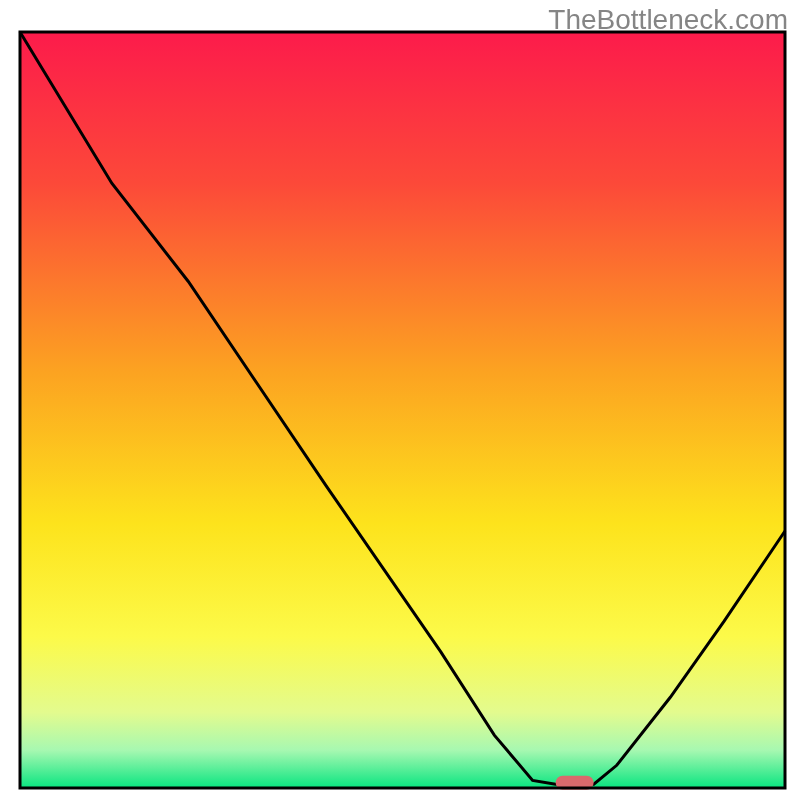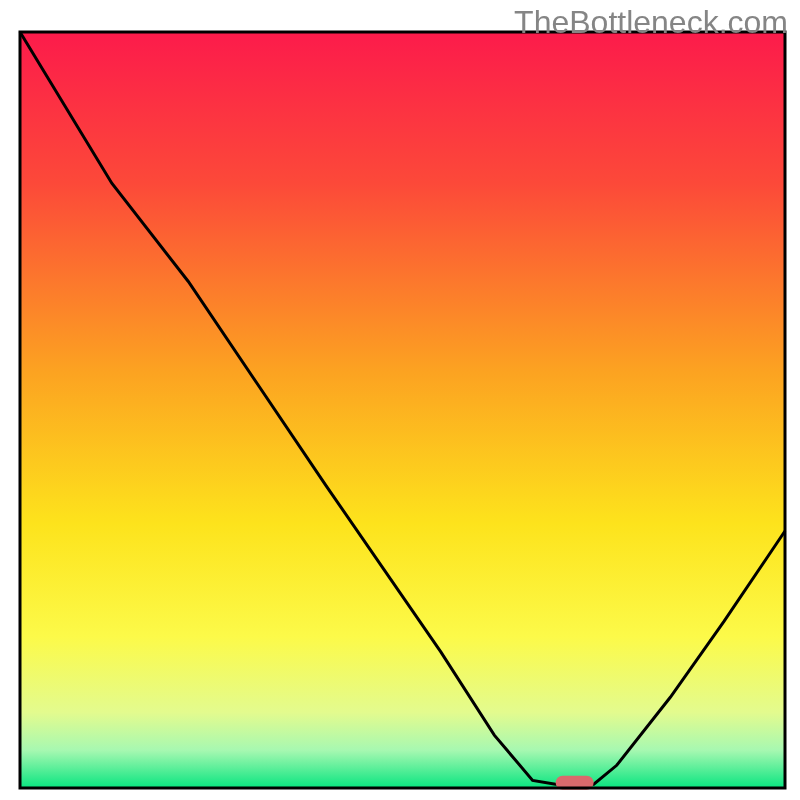--- a/index.html
+++ b/index.html
@@ -8,21 +8,21 @@
     background: #fff;
     width: 800px;
     height: 800px;
     position: relative;
     font-family: Arial, Helvetica, sans-serif;
   }
   .watermark {
     position: absolute;
     top: 4px;
     right: 12px;
-    font-size: 32px;
+    font-size: 28px;
     color: #858585;
     letter-spacing: 0px;
     font-weight: 500;
   }
   svg { display: block; }
 </style>
 </head>
 <body>
 
 <div class="watermark">TheBottleneck.com</div>

